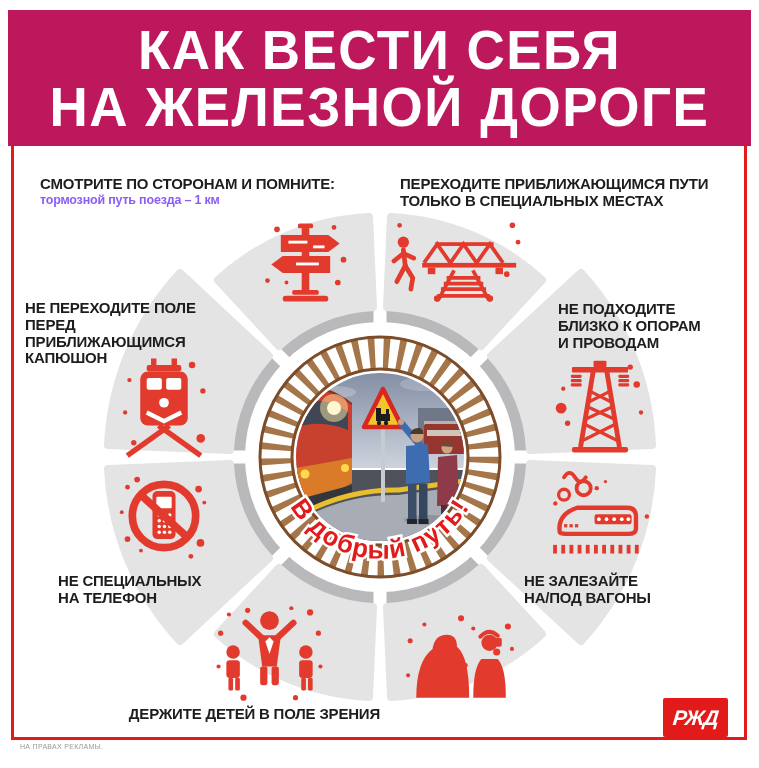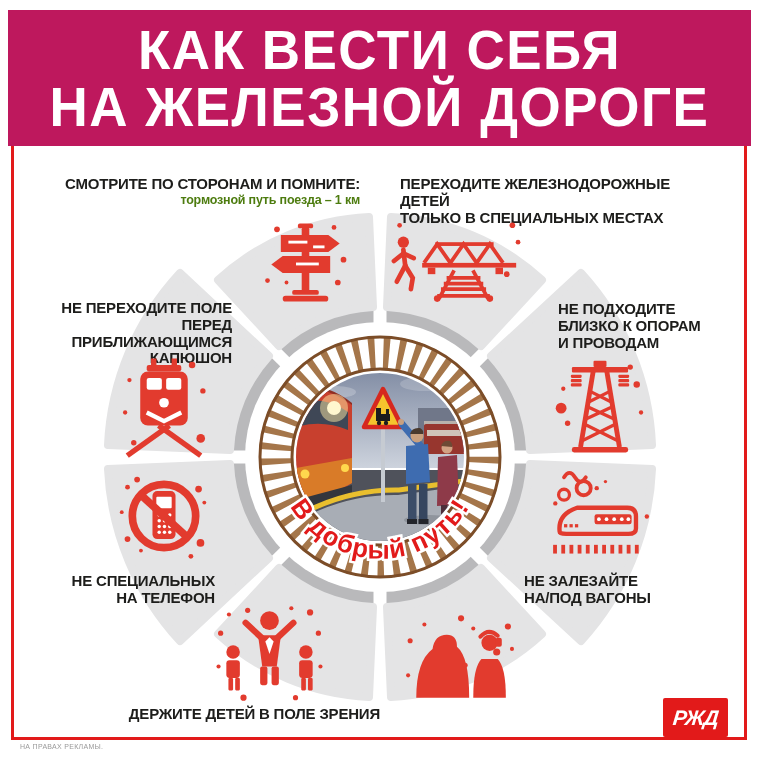--- a/index.html
+++ b/index.html
@@ -6,22 +6,22 @@
   .poster{position:relative;width:759px;height:768px;background:#fff;overflow:hidden;
           font-family:"Liberation Sans",sans-serif;}
   .frame{position:absolute;left:11px;top:12px;width:736px;height:728px;
          box-sizing:border-box;border:3px solid #e21a1a;}
   .banner{position:absolute;left:8px;top:10px;width:743px;height:136px;background:#be185d;
           display:flex;flex-direction:column;align-items:center;justify-content:center;}
   .banner .t{color:#fff;font-weight:bold;font-size:53px;line-height:1.08;letter-spacing:1.5px;
              white-space:nowrap;transform:scaleY(1.04);}
   .tip{position:absolute;font-weight:bold;color:#1d1d1b;font-size:15px;line-height:1.12;
        letter-spacing:-0.2px;}
-  .tip .note{color:#4d7c0f;font-size:12.5px;line-height:1.2;}
-  .t-right{text-align:right}.t-left{text-align:left}.t-center{text-align:center}
+  .tip .note{color:#8b5cf6;font-size:12.5px;line-height:1.2;}
+  .t-right{text-align:left}.t-left{text-align:left}.t-center{text-align:center}
   .tip1{left:40px;top:176px;width:320px;}
   .tip2{left:400px;top:176px;width:312px;}
   .tip3{left:25px;top:300px;width:207px;}
   .tip4{left:558px;top:301px;width:176px;}
   .tip5{left:58px;top:573px;width:157px;}
   .tip6{left:524px;top:573px;width:182px;}
   .tip7{left:98px;top:706px;width:282px;text-align:right;}
   .tip8{left:395px;top:700px;width:235px;}
   .ring{position:absolute;left:80px;top:190px;width:600px;height:520px;}
   .icon{position:absolute;}
@@ -150,21 +150,21 @@
     <text font-family="Liberation Sans, sans-serif" font-size="26" font-weight="bold" fill="#e21a1a" stroke="#ffffff" stroke-width="5" paint-order="stroke" letter-spacing="1">
       <textPath href="#slog" startOffset="50%" text-anchor="middle">В добрый путь!</textPath>
     </text>
   </svg>
 
   <div class="tip tip1 t-right">
     <div>СМОТРИТЕ ПО СТОРОНАМ И ПОМНИТЕ:</div>
     <div class="note">тормозной путь поезда – 1 км</div>
   </div>
   <div class="tip tip2 t-left">
-    <div>ПЕРЕХОДИТЕ ЖЕЛЕЗНОДОРОЖНЫЕ ДЕТЕЙ</div>
+    <div>ПЕРЕХОДИТЕ ПРИБЛИЖАЮЩИМСЯ ПУТИ</div>
     <div>ТОЛЬКО В СПЕЦИАЛЬНЫХ МЕСТАХ</div>
   </div>
   <div class="tip tip3 t-right">
     <div>НЕ ПЕРЕХОДИТЕ ПОЛЕ</div>
     <div>ПЕРЕД ПРИБЛИЖАЮЩИМСЯ</div>
     <div>КАПЮШОН</div>
   </div>
   <div class="tip tip4 t-left">
     <div>НЕ ПОДХОДИТЕ</div>
     <div>БЛИЗКО К ОПОРАМ</div>

